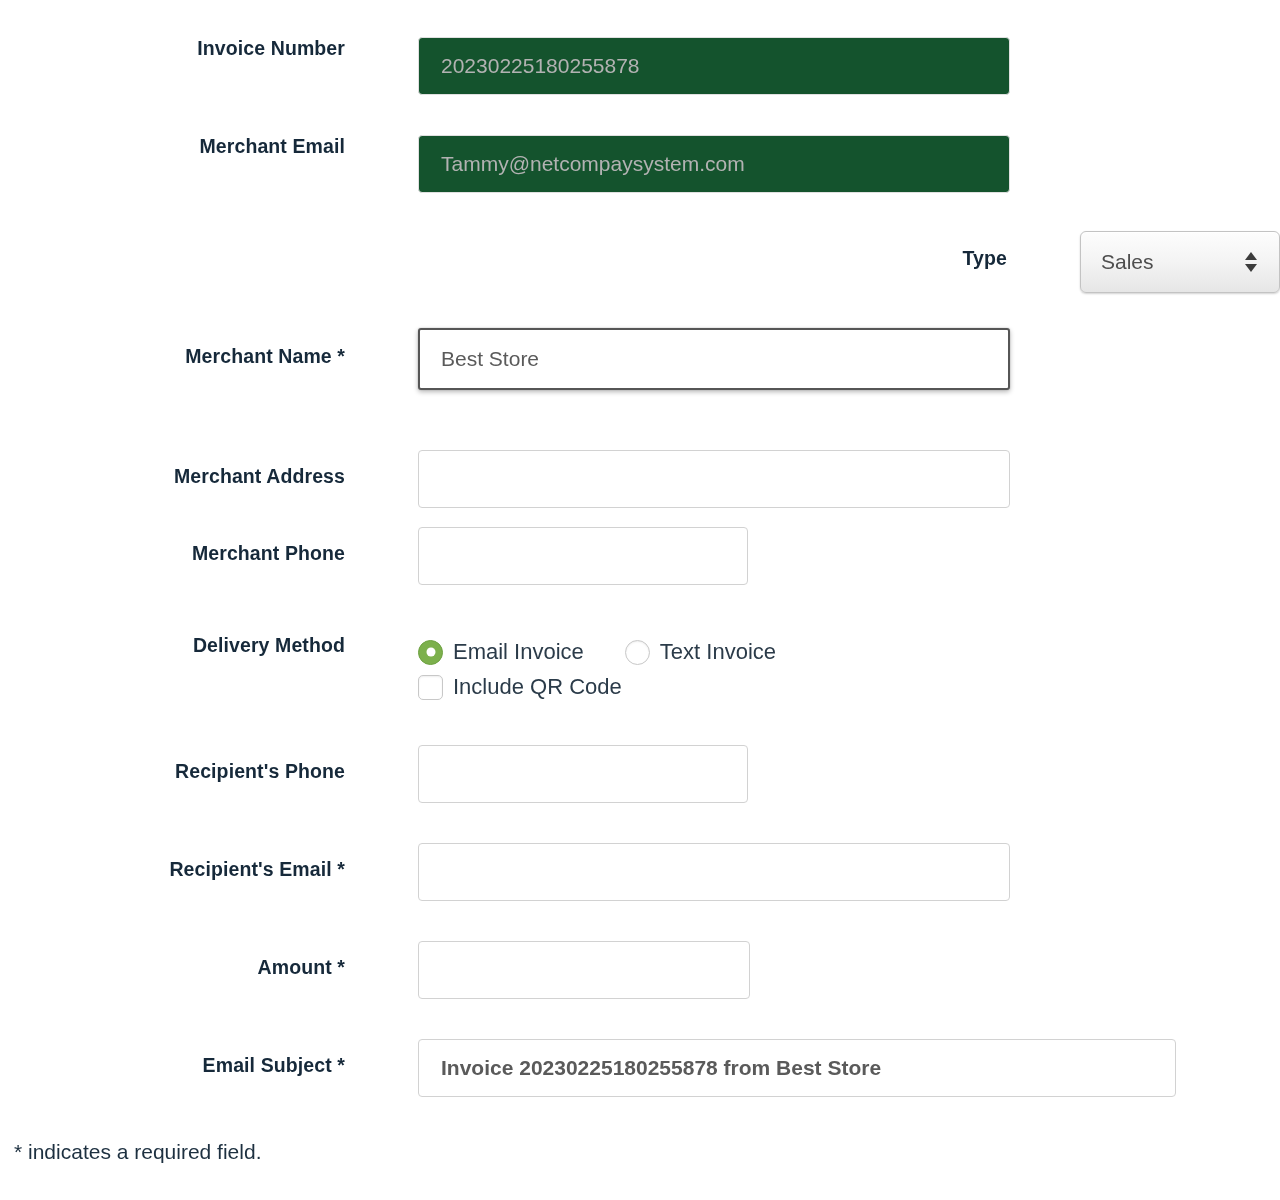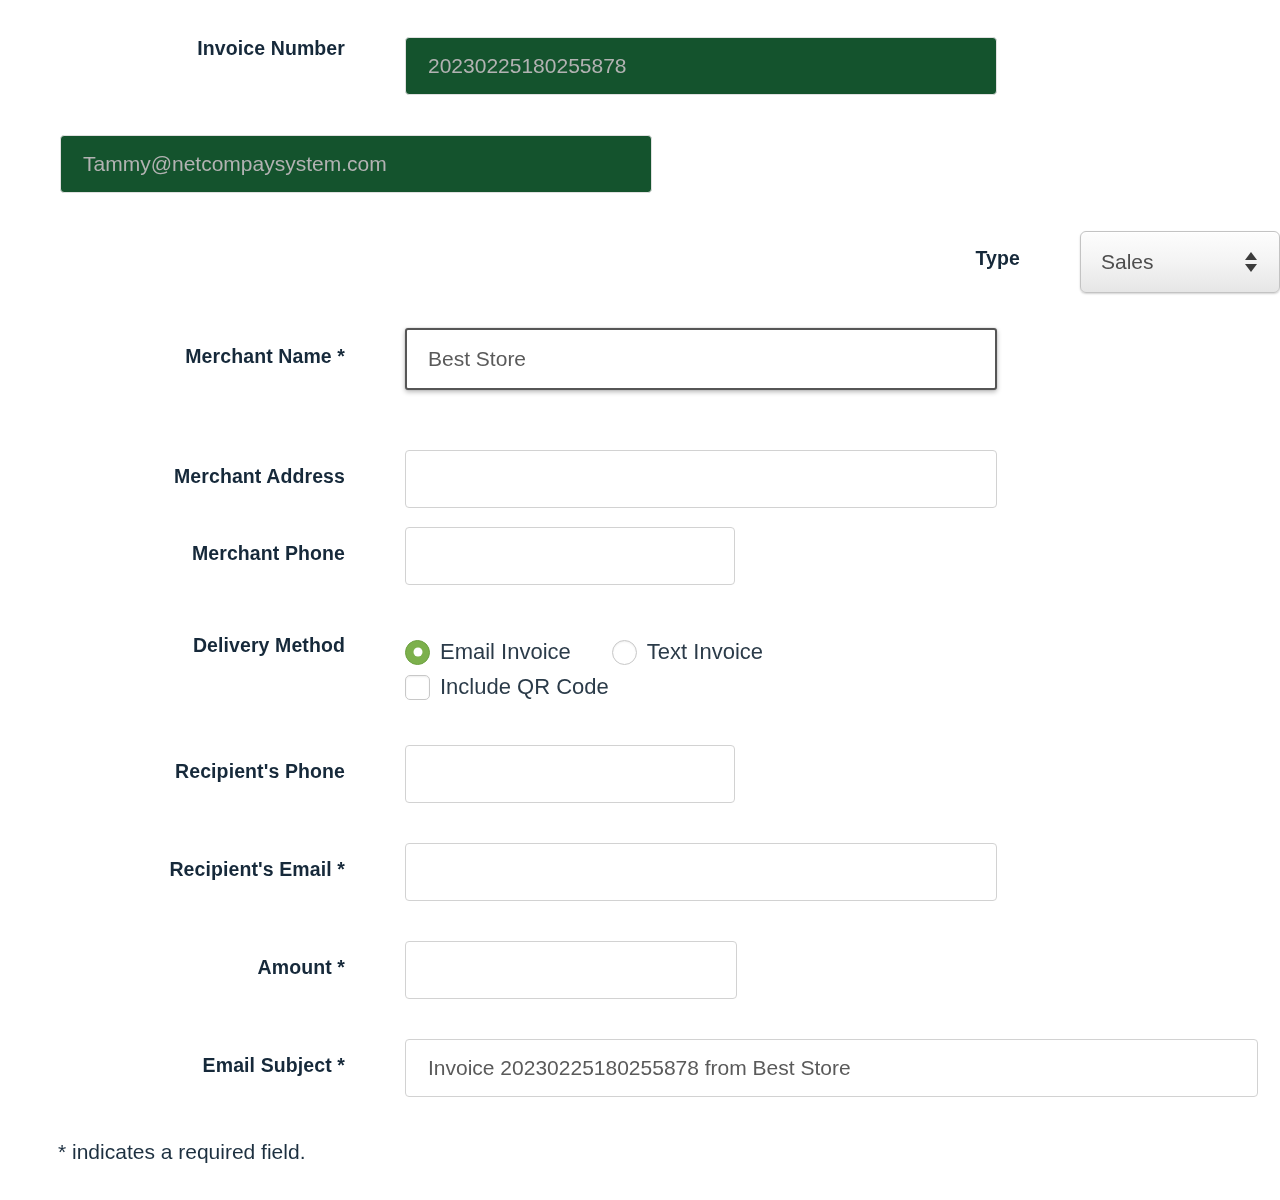--- a/index.html
+++ b/index.html
@@ -20,20 +20,21 @@
     background: #ffffff;
   }
 
   
   .row {
     position: absolute;
     left: 0;
     width: 1280px;
     display: flex;
     align-items: flex-start;
+    gap: 13px;
   }
 
   .label {
     width: 345px;
     flex: 0 0 345px;
     text-align: right;
     font-weight: bold;
     font-size: 19.5px;
     line-height: 1.2;
     color: #16293a;
@@ -76,21 +77,21 @@
     padding: 0 21px;
   }
 
   .field.empty { color: transparent; }
 
   
   .w-full    { width: 592px; }
   .w-focus   { width: 592px; }
   .w-mid     { width: 330px; }
   .w-amount  { width: 332px; }
-  .w-subject { width: 853px; }
+  .w-subject { width: 758px; font-weight: bold; }
 
   
   .select {
     position: relative;
     width: 200px;
     height: 62px;
     border: 1px solid #c3c3c3;
     border-radius: 6px;
     background: linear-gradient(180deg, #fdfdfd 0%, #f4f4f4 48%, #e6e6e6 100%);
     box-shadow: 0 1px 2px rgba(0,0,0,0.18), inset 0 1px 0 #ffffff;
@@ -166,36 +167,36 @@
     color: #2b3b49;
     white-space: nowrap;
   }
 
   
   .footnote {
     position: absolute;
     left: 14px;
     font-size: 21px;
     color: #1d3040;
-    margin-left: 44px;
   }
 </style>
 </head>
 <body>
 
 <div class="form">
 
   <div class="row" style="top:37px;">
     <div class="label">Invoice Number</div>
     <div class="control">
       <div class="field disabled w-full">20230225180255878</div>
     </div>
   </div>
 
   <div class="row" style="top:135px;">
+    <div class="label">Merchant Email</div>
     <div class="control">
       <div class="field disabled w-full">Tammy@netcompaysystem.com</div>
     </div>
   </div>
 
   <div class="row" style="top:231px;justify-content:flex-end;">
     <div class="label" style="padding-top:16px;">Type</div>
     <div class="control">
       <div class="select">
         <span>Sales</span>

